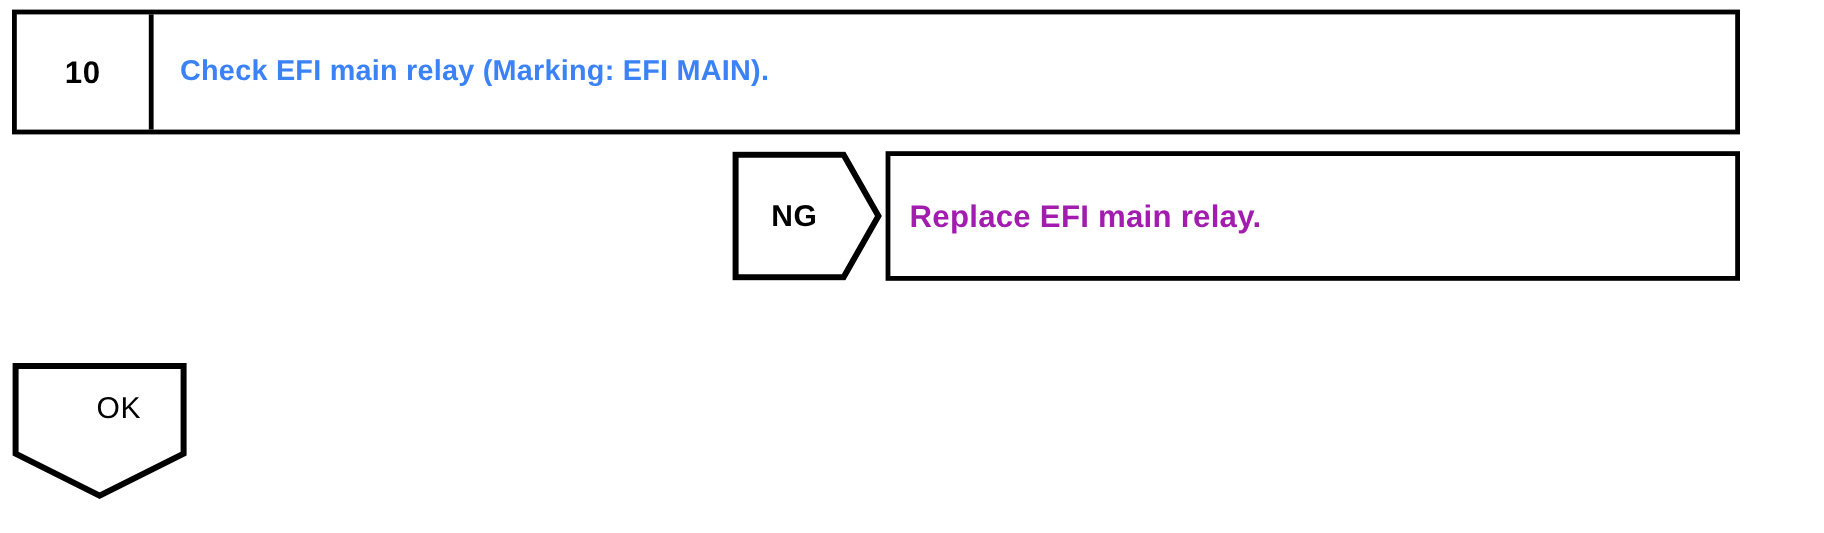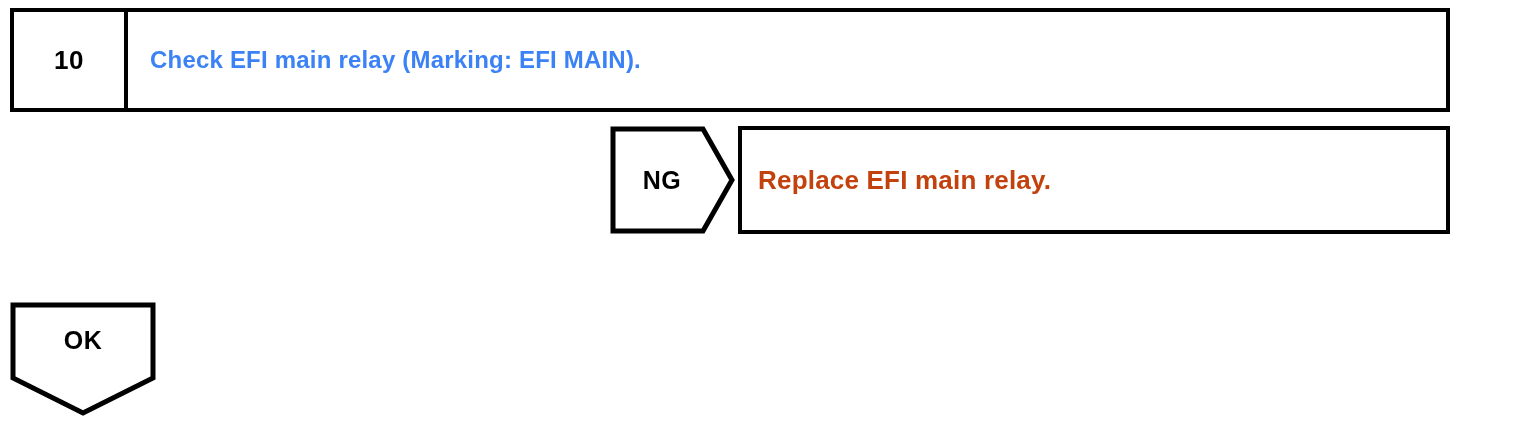--- a/index.html
+++ b/index.html
@@ -103,49 +103,49 @@
     border: 4px solid #000000;
     box-sizing: border-box;
     background: #ffffff;
     display: flex;
     align-items: center;
     padding-left: 16px;
   }
   .result-box-text {
     font-size: 26px;
     font-weight: bold;
-    color: #c2410c;
+    color: #a21caf;
     letter-spacing: 0.2px;
     white-space: nowrap;
   }
 
   
   .branch-ok {
     position: absolute;
     left: 10px;
     top: 302px;
     width: 146px;
     height: 114px;
   }
   .branch-ok svg {
     display: block;
     width: 146px;
     height: 114px;
   }
   .branch-ok-label {
     position: absolute;
-    left: 0;
+    left: 16px;
     top: 0;
     width: 146px;
     height: 76px;
     display: flex;
     align-items: center;
     justify-content: center;
     font-size: 25px;
-    font-weight: bold;
+    font-weight: normal;
     color: #000000;
     letter-spacing: 0.5px;
   }
 </style>
 </head>
 <body>
 
 <div id="canvas">
 
   <div class="step-row">

